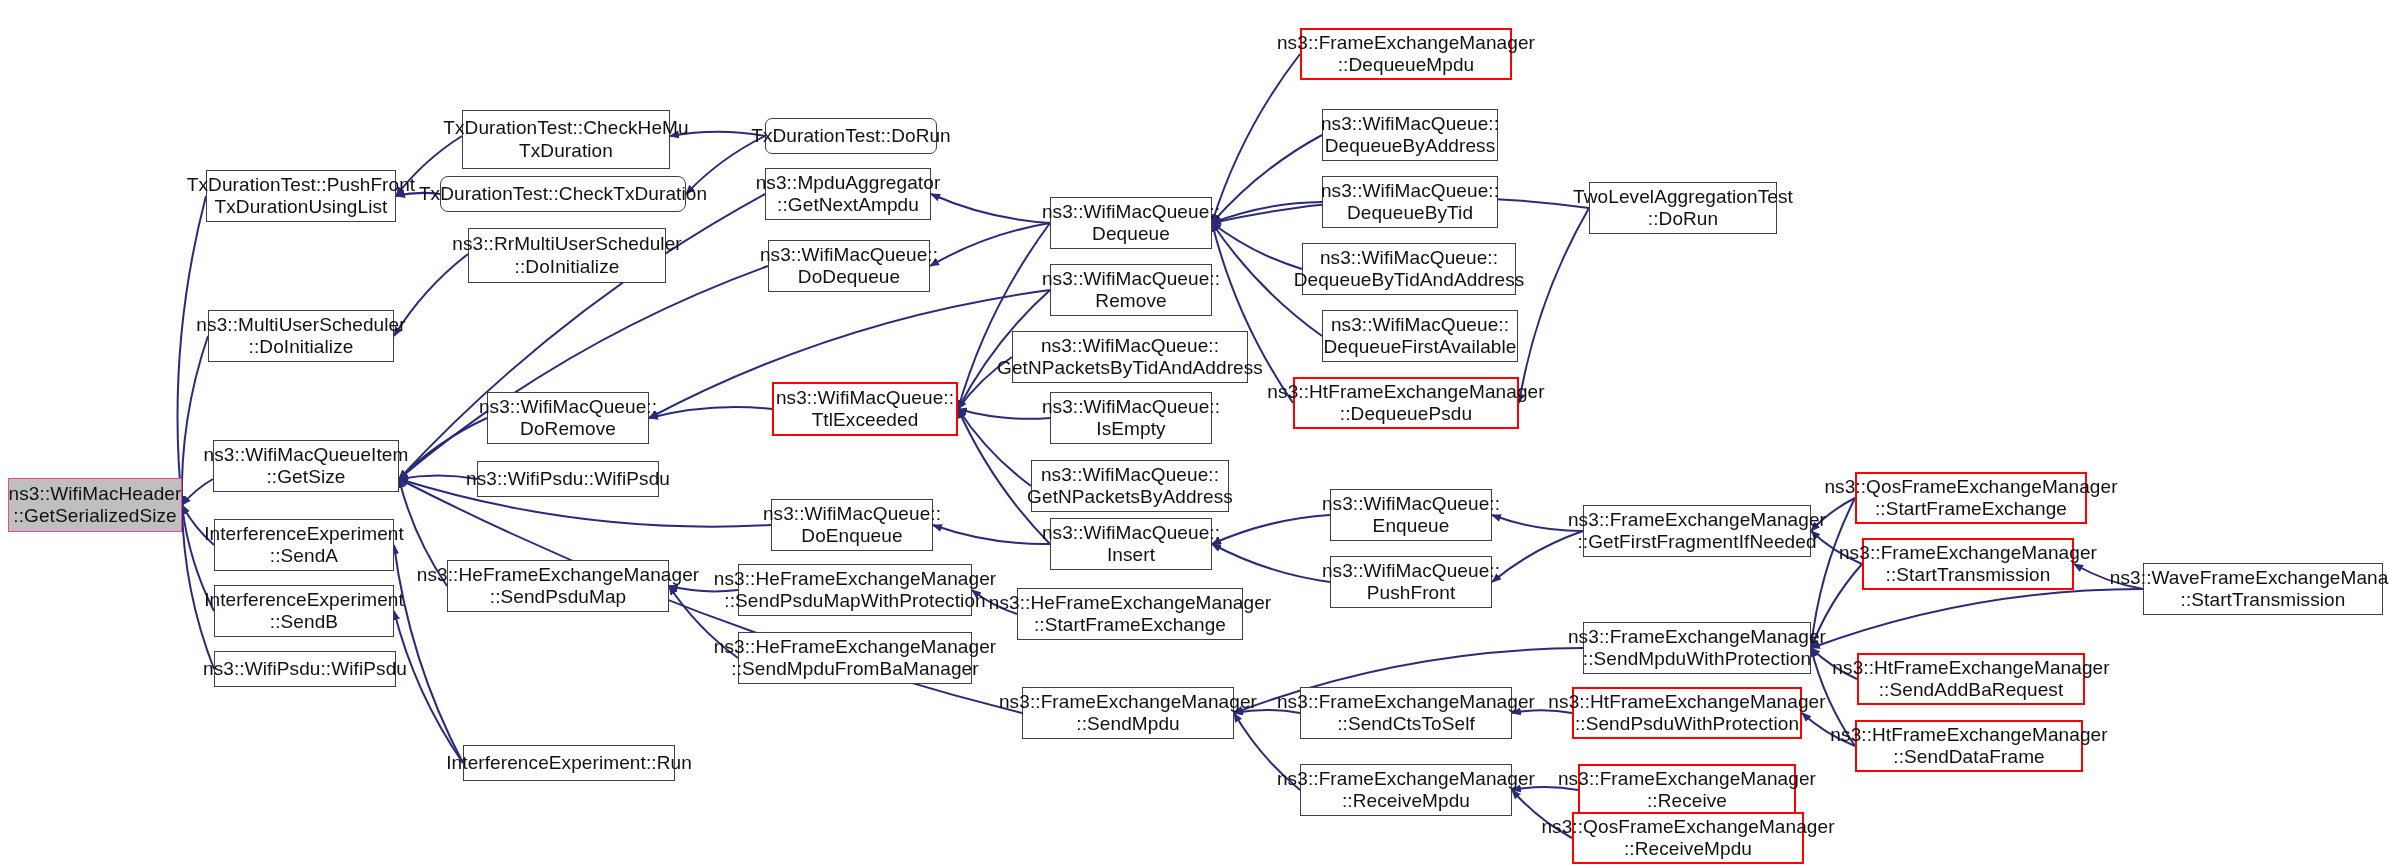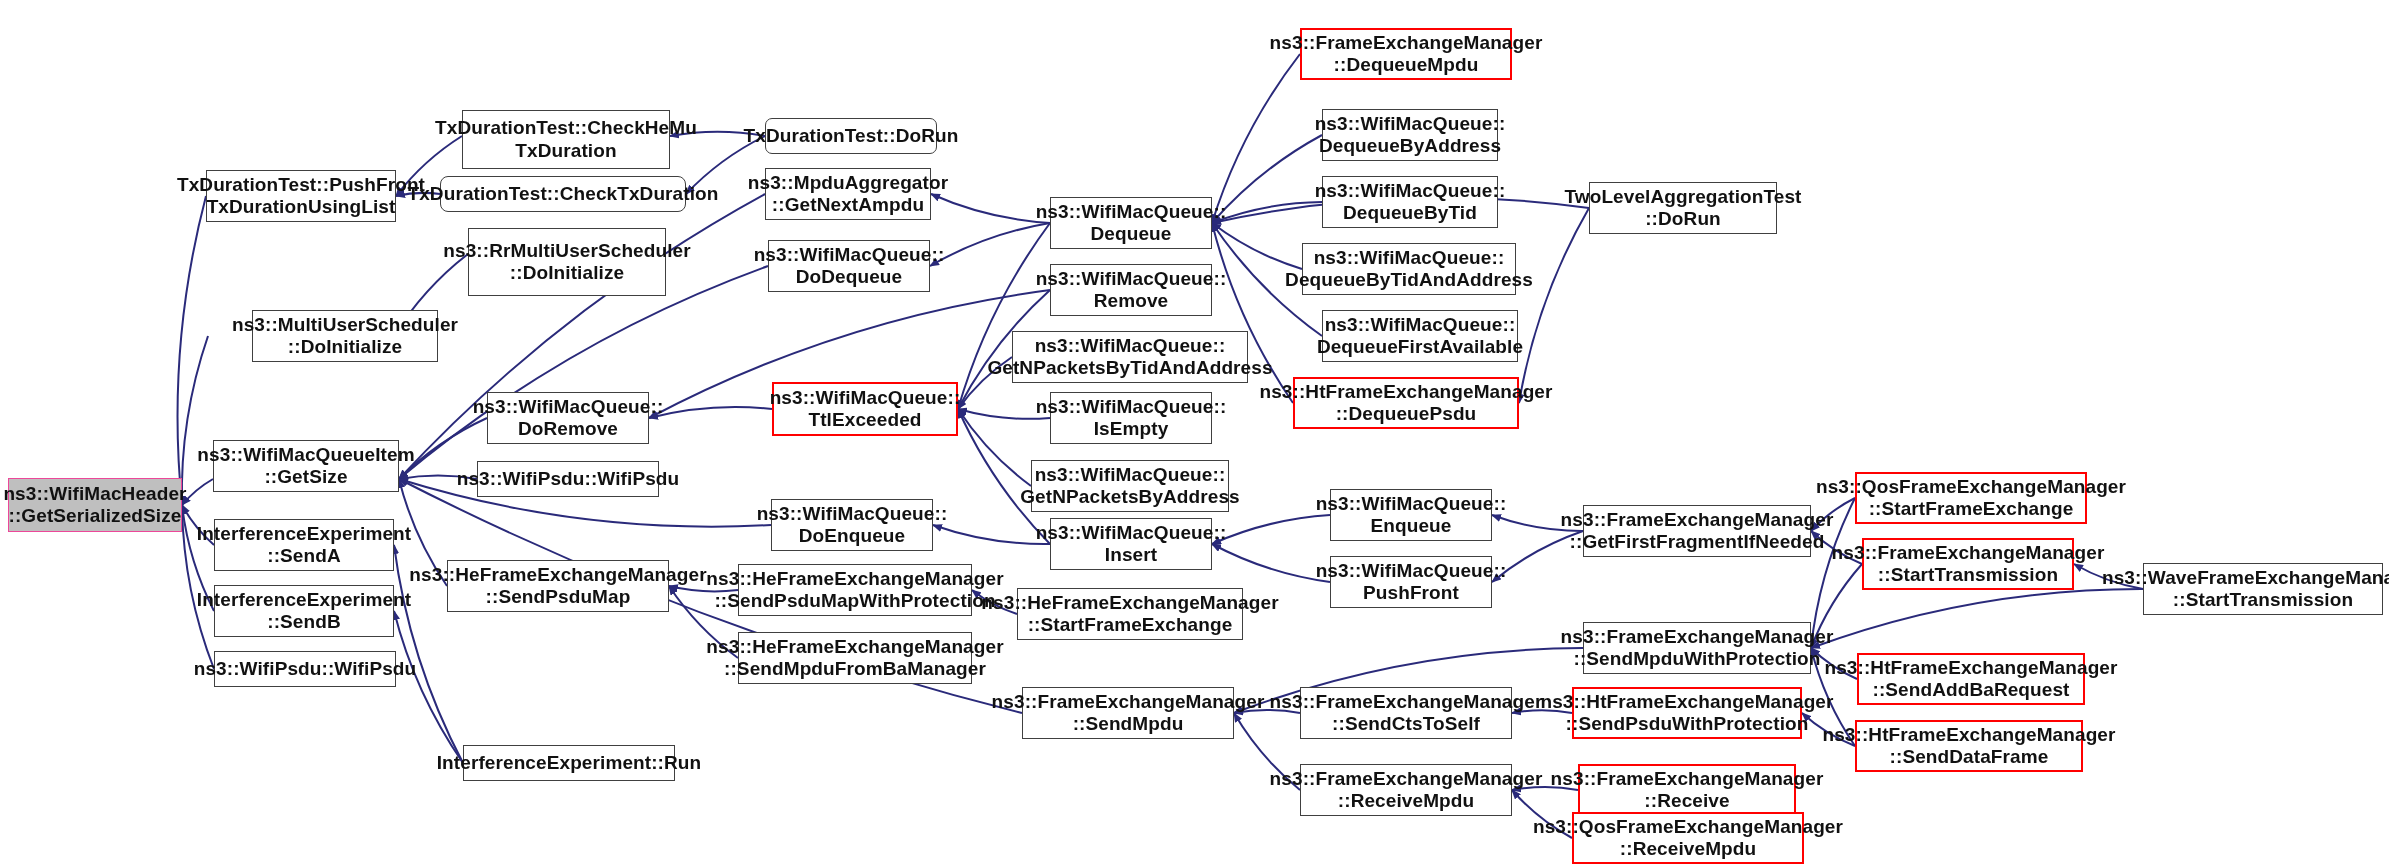--- a/index.html
+++ b/index.html
@@ -35,21 +35,20 @@
     text-align: center;
     background: #ffffff;
     border: 1px solid #404040;
     color: #111111;
     font-size: 19px;
     line-height: 1.18;
     letter-spacing: 0.1px;
     white-space: pre-line;
     padding: 2px 2px;
     z-index: 5;
-    font-weight: bold;
   }
   .node.red {
     border: 2px solid #ff0000;
   }
   .node.root {
     background: #bfbfbf;
     border: 1px solid #ec4899;
   }
 </style>
 </head>
@@ -128,25 +127,25 @@
   </svg>
   <div id="nodes">
       <div class="node root" style="left: 8px; top: 478px; width: 174px; height: 54px;">ns3::WifiMacHeader
 ::GetSerializedSize</div>
       <div class="node" style="left: 206px; top: 170px; width: 190px; height: 52px;">TxDurationTest::PushFront
 TxDurationUsingList</div>
       <div class="node" style="left: 462px; top: 110px; width: 208px; height: 59px;">TxDurationTest::CheckHeMu
 TxDuration</div>
       <div class="node" style="left: 440px; top: 176px; width: 246px; height: 36px; border-radius: 8px;">TxDurationTest::CheckTxDuration</div>
       <div class="node" style="left: 765px; top: 118px; width: 172px; height: 36px; border-radius: 7px;">TxDurationTest::DoRun</div>
-      <div class="node" style="left: 468px; top: 228px; width: 198px; height: 68px;">ns3::RrMultiUserScheduler
+      <div class="node" style="left: 468px; top: 228px; width: 198px; height: 55px;">ns3::RrMultiUserScheduler
 ::DoInitialize</div>
       <div class="node" style="left: 765px; top: 168px; width: 166px; height: 52px;">ns3::MpduAggregator
 ::GetNextAmpdu</div>
-      <div class="node" style="left: 208px; top: 310px; width: 186px; height: 52px; margin-left: 44px;">ns3::MultiUserScheduler
+      <div class="node" style="left: 208px; top: 310px; width: 186px; height: 52px;">ns3::MultiUserScheduler
 ::DoInitialize</div>
       <div class="node" style="left: 768px; top: 240px; width: 162px; height: 52px;">ns3::WifiMacQueue::
 DoDequeue</div>
       <div class="node" style="left: 1050px; top: 197px; width: 162px; height: 52px;">ns3::WifiMacQueue::
 Dequeue</div>
       <div class="node" style="left: 1050px; top: 264px; width: 162px; height: 52px;">ns3::WifiMacQueue::
 Remove</div>
       <div class="node" style="left: 1012px; top: 331px; width: 236px; height: 52px;">ns3::WifiMacQueue::
 GetNPacketsByTidAndAddress</div>
       <div class="node red" style="left: 772px; top: 382px; width: 186px; height: 54px;">ns3::WifiMacQueue::

